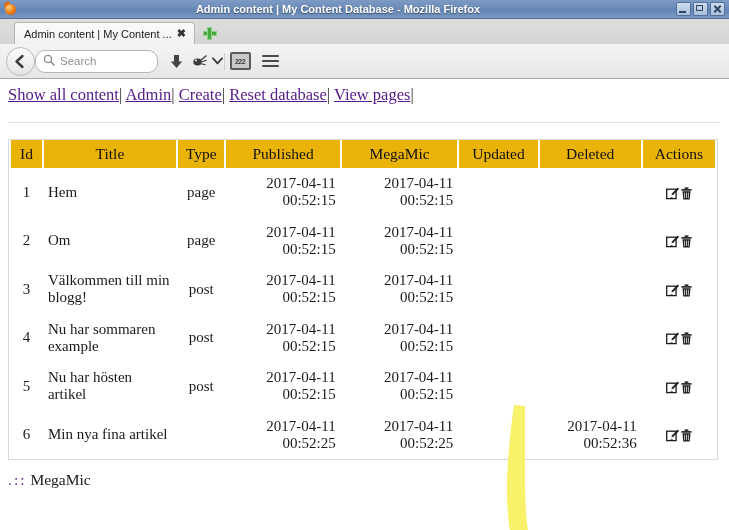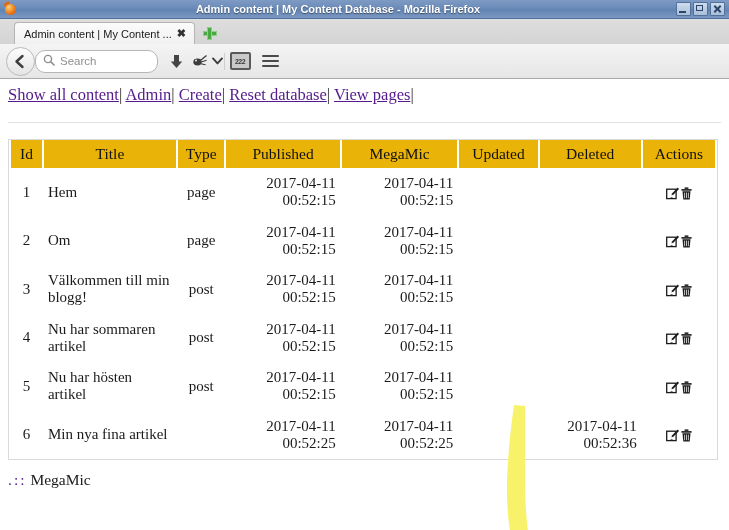--- a/index.html
+++ b/index.html
@@ -432,21 +432,21 @@
                     <path d="M4.6 10.9 L6.6 10.9" stroke="#1b1b1b" stroke-width="1"></path>
                   </svg></span><span><svg class="act-ico" width="11" height="13" viewBox="0 0 11 13">
                     <rect x="3.6" y="0.4" width="3.8" height="1.5" fill="#1b1b1b"></rect>
                     <rect x="0.4" y="2.1" width="10.2" height="1.6" fill="#1b1b1b"></rect>
                     <path d="M1.5 4.2 L9.5 4.2 L8.7 12.6 L2.3 12.6 Z" fill="#1b1b1b"></path>
                     <path d="M3.6 5.6 L3.6 11.2 M5.5 5.6 L5.5 11.2 M7.4 5.6 L7.4 11.2" stroke="#d8d8d8" stroke-width="0.9"></path>
                   </svg></span></td>
             </tr>
             <tr>
               <td class="c-id">4</td>
-              <td class="c-title">Nu har sommaren artikel</td>
+              <td class="c-title">Nu har sommaren example</td>
               <td class="c-type">post</td>
               <td class="c-date">2017-04-11<br>00:52:15</td>
               <td class="c-date">2017-04-11<br>00:52:15</td>
               <td class="c-date"></td>
               <td class="c-date"></td>
               <td class="c-actions"><span><svg class="act-ico" width="13" height="13" viewBox="0 0 13 13">
                     <rect x="0.7" y="2.2" width="9.4" height="9.4" fill="none" stroke="#1b1b1b" stroke-width="1.3"></rect>
                     <path d="M11.8 0.6 L6.2 6.2 L5.4 8.4 L7.6 7.6 L13 2 Z" fill="#1b1b1b"></path>
                     <path d="M4.6 10.9 L6.6 10.9" stroke="#1b1b1b" stroke-width="1"></path>
                   </svg></span><span><svg class="act-ico" width="11" height="13" viewBox="0 0 11 13">

